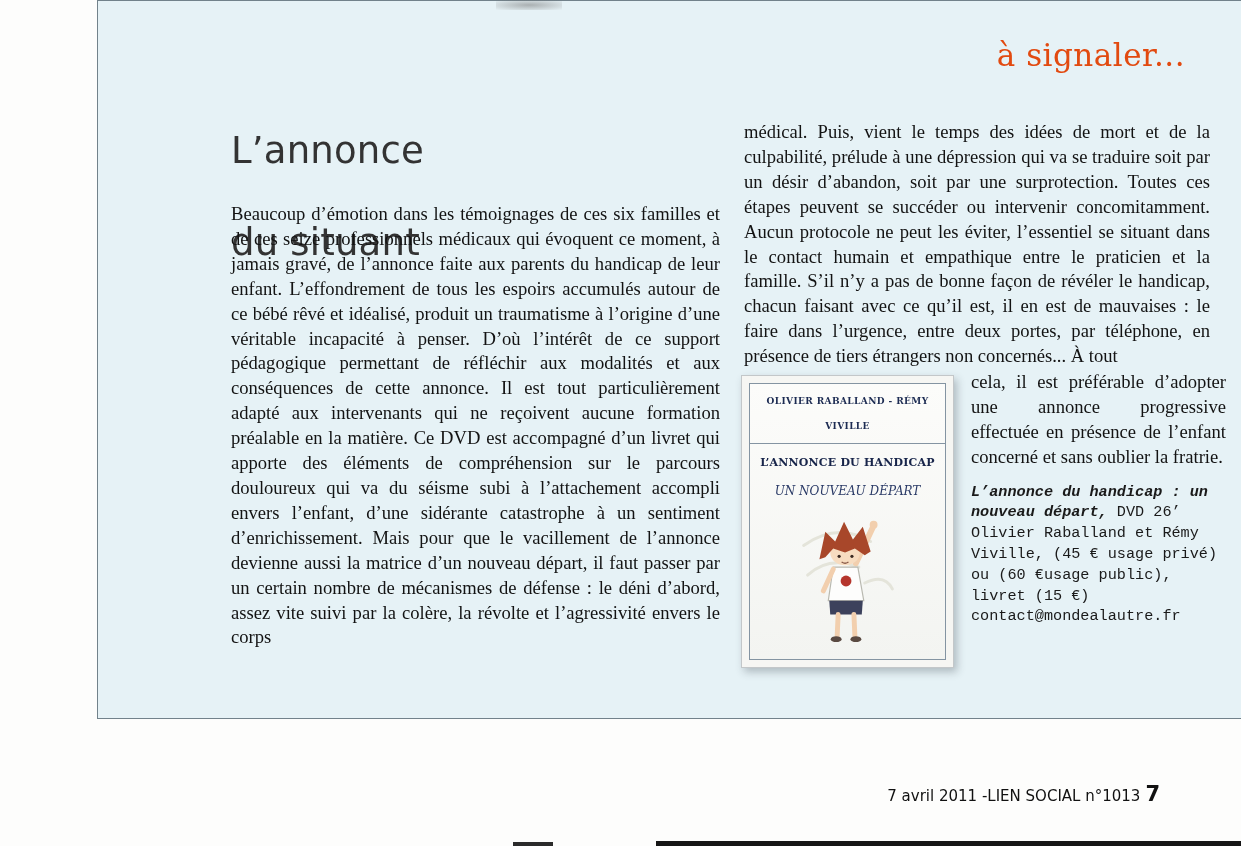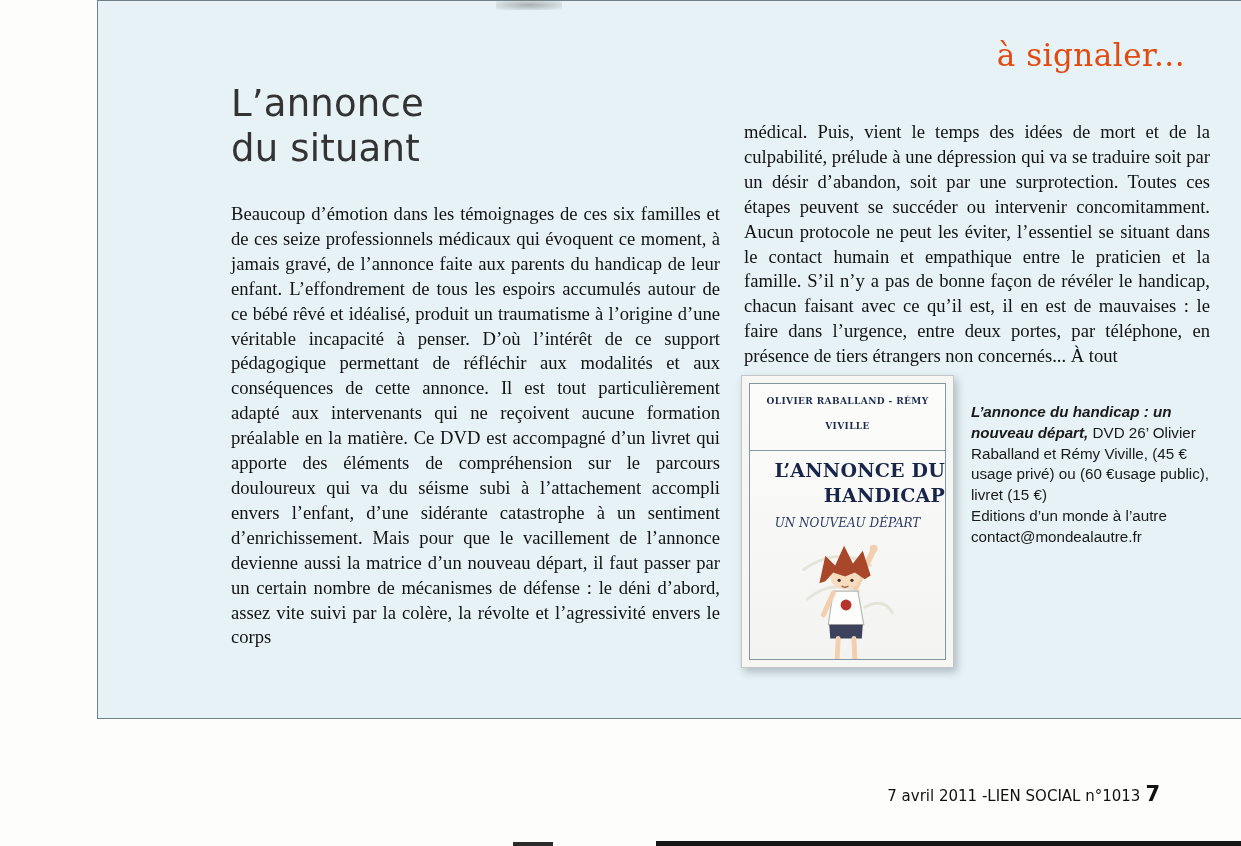--- a/index.html
+++ b/index.html
@@ -16,21 +16,21 @@
   .section-label{
     position:absolute;top:36px;right:113px;
     font-family:"DejaVu Serif", serif;
     font-size:31px;color:#e24a10;letter-spacing:0.5px;
   }
   .article-title{
     position:absolute;left:133px;top:80px;margin:0;
     font-family:"DejaVu Sans", sans-serif;font-weight:500;
     font-size:37px;line-height:45px;color:#333;letter-spacing:0.2px;
   }
-  .article-title span{display:block;}
+  .article-title span{display:block;margin-top:47px;}
   .col{
     font-family:"Liberation Serif", serif;
     font-size:18.6px;line-height:24.9px;color:#131313;
     text-align:justify;
   }
   .col-left{position:absolute;left:133px;top:201px;width:489px;}
   .col-right{position:absolute;left:646px;top:119px;width:482px;}
   .rc1{margin:0 16px 1px 0;font-family:Liberation Serif, serif;}
   
   .dvd{
@@ -40,32 +40,32 @@
     box-shadow:3px 4px 8px rgba(50,60,70,.30);
   }
   .dvd-card{
     width:100%;height:100%;box-sizing:border-box;
     border:1px solid #8494a2;
     background:linear-gradient(180deg,#fcfcfa,#f3f4f1);
     display:flex;flex-direction:column;align-items:center;text-align:center;
     font-family:"DejaVu Serif", serif;overflow:hidden;
   }
   .dvd-authors{
-    width:100%;box-sizing:border-box;padding:5px 2px 11px;
+    width:100%;box-sizing:border-box;padding:5px 2px 4px;
     border-bottom:1px solid #8494a2;
     font-size:9px;font-weight:bold;color:#1c2b52;
     letter-spacing:0.4px;text-transform:uppercase;
   }
-  .dvd-title{margin-top:7px;font-size:19px;font-weight:bold;color:#18254a;letter-spacing:0.2px;text-align:right;}
+  .dvd-title{margin-top:7px;font-size:11px;font-weight:bold;color:#18254a;letter-spacing:0.2px;}
   .dvd-subtitle{margin-top:3px;font-size:12px;font-weight:normal;font-style:italic;color:#2a3a66;}
   .dvd-art{flex:1;width:100%;display:flex;align-items:center;justify-content:center;}
   
   .caption{
-    margin-top:33px;
-    font-family:Liberation Sans, sans-serif;
+    margin-top:12px;
+    font-family:Liberation Mono, monospace;
     font-size:15.2px;line-height:20.8px;color:#1a1a1a;text-align:left;
   }
   .cap-title{font-weight:bold;font-style:italic;}
   .cap-line{display:block;}
   
   .footer{
     position:absolute;top:782px;right:81px;
     font-family:"DejaVu Sans", sans-serif;font-size:15px;color:#111;
     display:flex;align-items:baseline;
   }
@@ -122,25 +122,25 @@
                 <path d="M45 104 L44 126 M61 104 L62 126" stroke="#f2cfae" stroke-width="5" fill="none"></path>
                 <ellipse cx="43" cy="129" rx="5.5" ry="3" fill="#5a4a42"></ellipse>
                 <ellipse cx="63" cy="129" rx="5.5" ry="3" fill="#5a4a42"></ellipse>
               </g>
             </svg>
           </div>
 
         </div>
       </div>
 
+      <span class="rc2">cela, il est préférable d’adopter une annonce progressive effectuée en présence de l’enfant concerné et sans oublier la fratrie.</span>
 
       <div class="caption">
         <span class="cap-title">L’annonce du handicap : un nouveau départ,</span>
         <span>DVD 26’ Olivier Raballand et Rémy Viville, (45 € usage privé) ou (60 €usage public), livret (15 €)</span>
-        <span class="cap-line">Editions d’un monde à l’autre</span>
         <span class="cap-line">contact@mondealautre.fr</span>
       </div>
 
     </div>
   </div>
 
   <div class="footer">
     <span>7 avril 2011 -</span>
     <span class="footer-mag">LIEN SOCIAL n°1013</span>
     <span class="footer-page">7</span>

